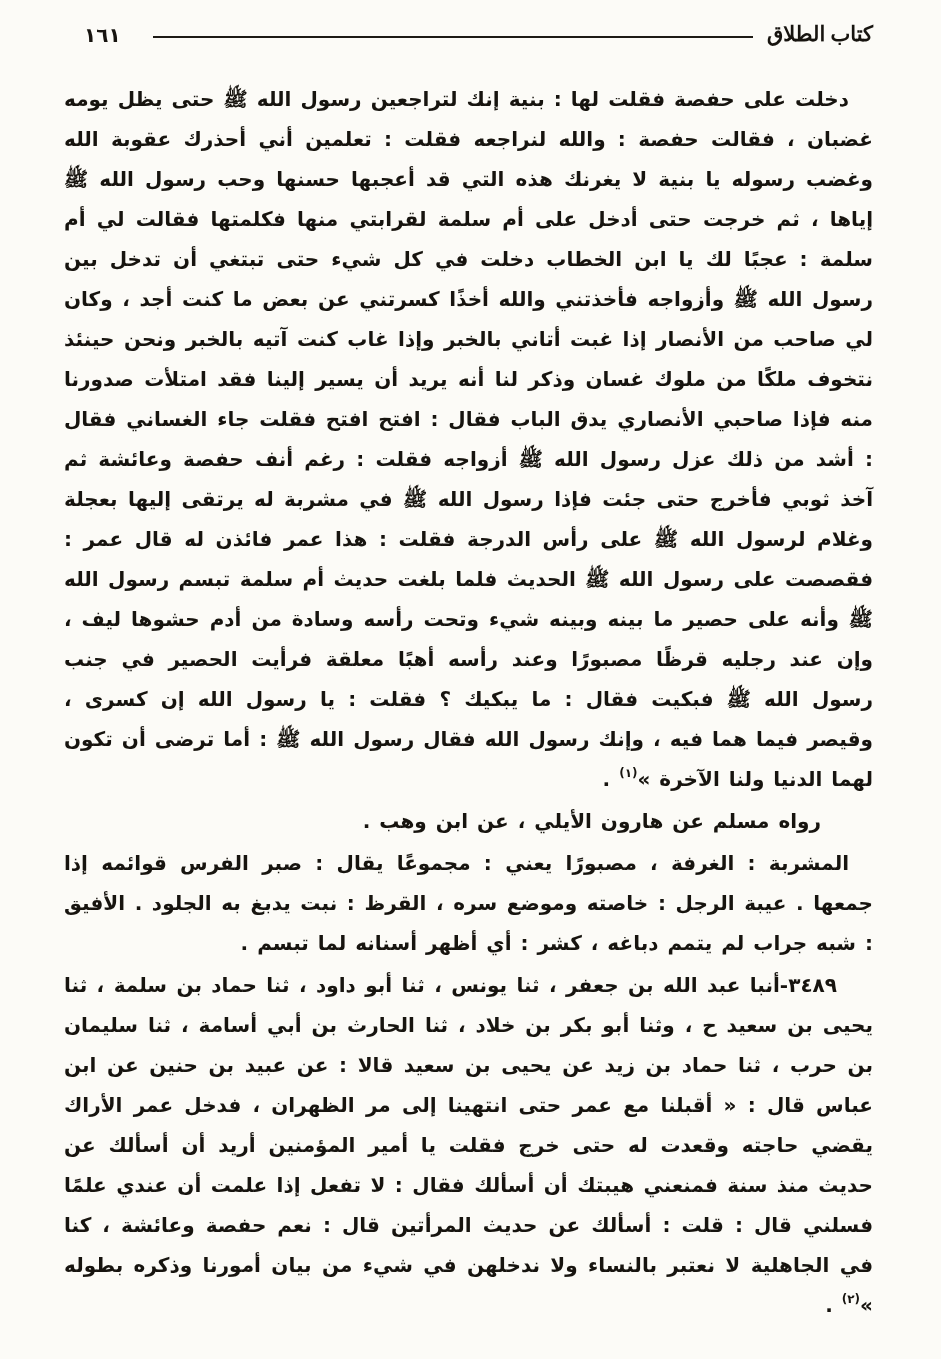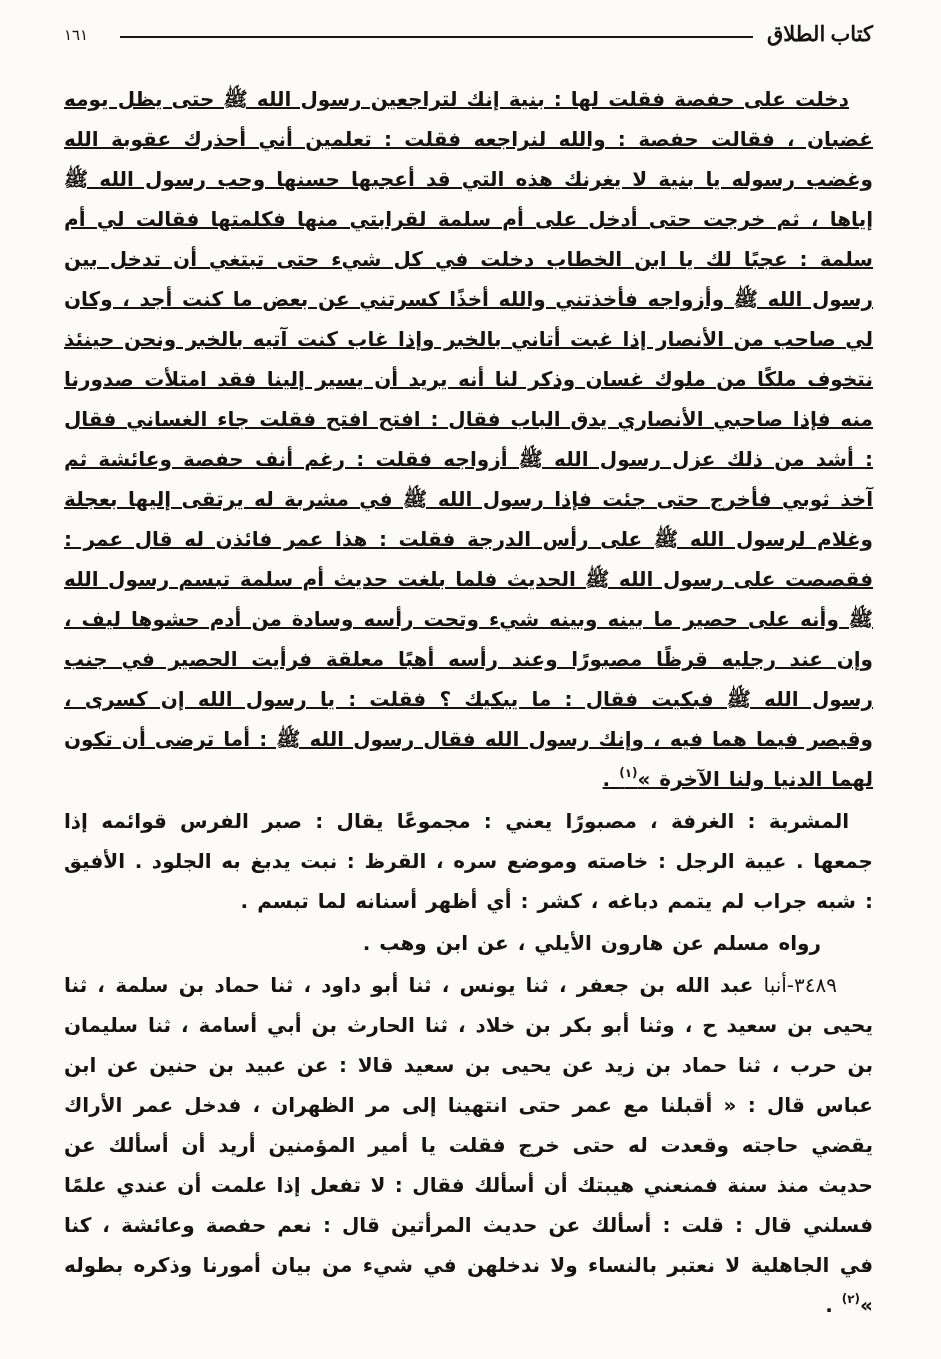--- a/index.html
+++ b/index.html
@@ -27,45 +27,46 @@
     gap: 14px;
     margin-bottom: 32px;
   }
   .chapter-title {
     font-size: 21px;
     font-weight: 700;
     white-space: nowrap;
     font-family: Liberation Serif, serif;
   }
   .page-num {
-    font-size: 15px;
-    font-weight: 400;
+    font-size: 20px;
+    font-weight: 700;
     white-space: nowrap;
     padding-right: 18px; 
+    margin-left: 20px;
   }
   .header-rule {
     flex: 1;
     height: 0;
     border-top: 2.5px solid #1d1a15;
     margin-top: 4px;
   }
   .page-body { }
   .body-text {
     font-size: 20px;
     font-weight: 700;
     line-height: 40px;
     text-align: justify;
     word-spacing: 2px;
     margin: 0;
   }
-  .p-hadith1 { text-indent: 24px; text-decoration: underline; }
+  .p-hadith1 { text-indent: 24px; }
   .p-source  { text-indent: 52px; text-align: right; margin-top: 2px; }
   .p-glossary{ text-indent: 24px; margin-top: 2px; }
   .p-hadith2 { text-indent: 36px; margin-top: 2px; }
-  .hadith-number { font-weight: 400; }
+  .hadith-number { font-weight: 700; }
   sup.fn-ref {
     font-size: 12px;
     line-height: 0;
     vertical-align: 9px;
     font-weight: 700;
   }
 </style>
 </head>
 <body>
 
@@ -76,23 +77,23 @@
     <span class="header-rule"></span>
     <span class="page-num">١٦١</span>
   </header>
 
   <main class="page-body">
 
     <p class="body-text p-hadith1">
       <span>دخلت على حفصة فقلت لها : بنية إنك لتراجعين رسول الله ﷺ حتى يظل يومه غضبان ، فقالت حفصة : والله لنراجعه فقلت : تعلمين أني أحذرك عقوبة الله وغضب رسوله يا بنية لا يغرنك هذه التي قد أعجبها حسنها وحب رسول الله ﷺ إياها ، ثم خرجت حتى أدخل على أم سلمة لقرابتي منها فكلمتها فقالت لي أم سلمة : عجبًا لك يا ابن الخطاب دخلت في كل شيء حتى تبتغي أن تدخل بين رسول الله ﷺ وأزواجه فأخذتني والله أخذًا كسرتني عن بعض ما كنت أجد ، وكان لي صاحب من الأنصار إذا غبت أتاني بالخبر وإذا غاب كنت آتيه بالخبر ونحن حينئذ نتخوف ملكًا من ملوك غسان وذكر لنا أنه يريد أن يسير إلينا فقد امتلأت صدورنا منه فإذا صاحبي الأنصاري يدق الباب فقال : افتح افتح فقلت جاء الغساني فقال : أشد من ذلك عزل رسول الله ﷺ أزواجه فقلت : رغم أنف حفصة وعائشة ثم آخذ ثوبي فأخرج حتى جئت فإذا رسول الله ﷺ في مشربة له يرتقى إليها بعجلة وغلام لرسول الله ﷺ على رأس الدرجة فقلت : هذا عمر فائذن له قال عمر : فقصصت على رسول الله ﷺ الحديث فلما بلغت حديث أم سلمة تبسم رسول الله ﷺ وأنه على حصير ما بينه وبينه شيء وتحت رأسه وسادة من أدم حشوها ليف ، وإن عند رجليه قرظًا مصبورًا وعند رأسه أهبًا معلقة فرأيت الحصير في جنب رسول الله ﷺ فبكيت فقال : ما يبكيك ؟ فقلت : يا رسول الله إن كسرى ، وقيصر فيما هما فيه ، وإنك رسول الله فقال رسول الله ﷺ : أما ترضى أن تكون لهما الدنيا ولنا الآخرة »</span><sup class="fn-ref">(١)</sup><span> .</span>
     </p>
 
+    <p class="body-text p-source">رواه مسلم عن هارون الأيلي ، عن ابن وهب .</p>
+
     <p class="body-text p-glossary">المشربة : الغرفة ، مصبورًا يعني : مجموعًا يقال : صبر الفرس قوائمه إذا جمعها . عيبة الرجل : خاصته وموضع سره ، القرظ : نبت يدبغ به الجلود . الأفيق : شبه جراب لم يتمم دباغه ، كشر : أي أظهر أسنانه لما تبسم .</p>
-
-    <p class="body-text p-source">رواه مسلم عن هارون الأيلي ، عن ابن وهب .</p>
 
     <p class="body-text p-hadith2">
       <span class="hadith-number">٣٤٨٩-أنبا</span><span> عبد الله بن جعفر ، ثنا يونس ، ثنا أبو داود ، ثنا حماد بن سلمة ، ثنا يحيى بن سعيد ح ، وثنا أبو بكر بن خلاد ، ثنا الحارث بن أبي أسامة ، ثنا سليمان بن حرب ، ثنا حماد بن زيد عن يحيى بن سعيد قالا : عن عبيد بن حنين عن ابن عباس قال : « أقبلنا مع عمر حتى انتهينا إلى مر الظهران ، فدخل عمر الأراك يقضي حاجته وقعدت له حتى خرج فقلت يا أمير المؤمنين أريد أن أسألك عن حديث منذ سنة فمنعني هيبتك أن أسألك فقال : لا تفعل إذا علمت أن عندي علمًا فسلني قال : قلت : أسألك عن حديث المرأتين قال : نعم حفصة وعائشة ، كنا في الجاهلية لا نعتبر بالنساء ولا ندخلهن في شيء من بيان أمورنا وذكره بطوله »</span><sup class="fn-ref">(٢)</sup><span> .</span>
     </p>
 
   </main>
 
 </div>
 
 </body></html>

